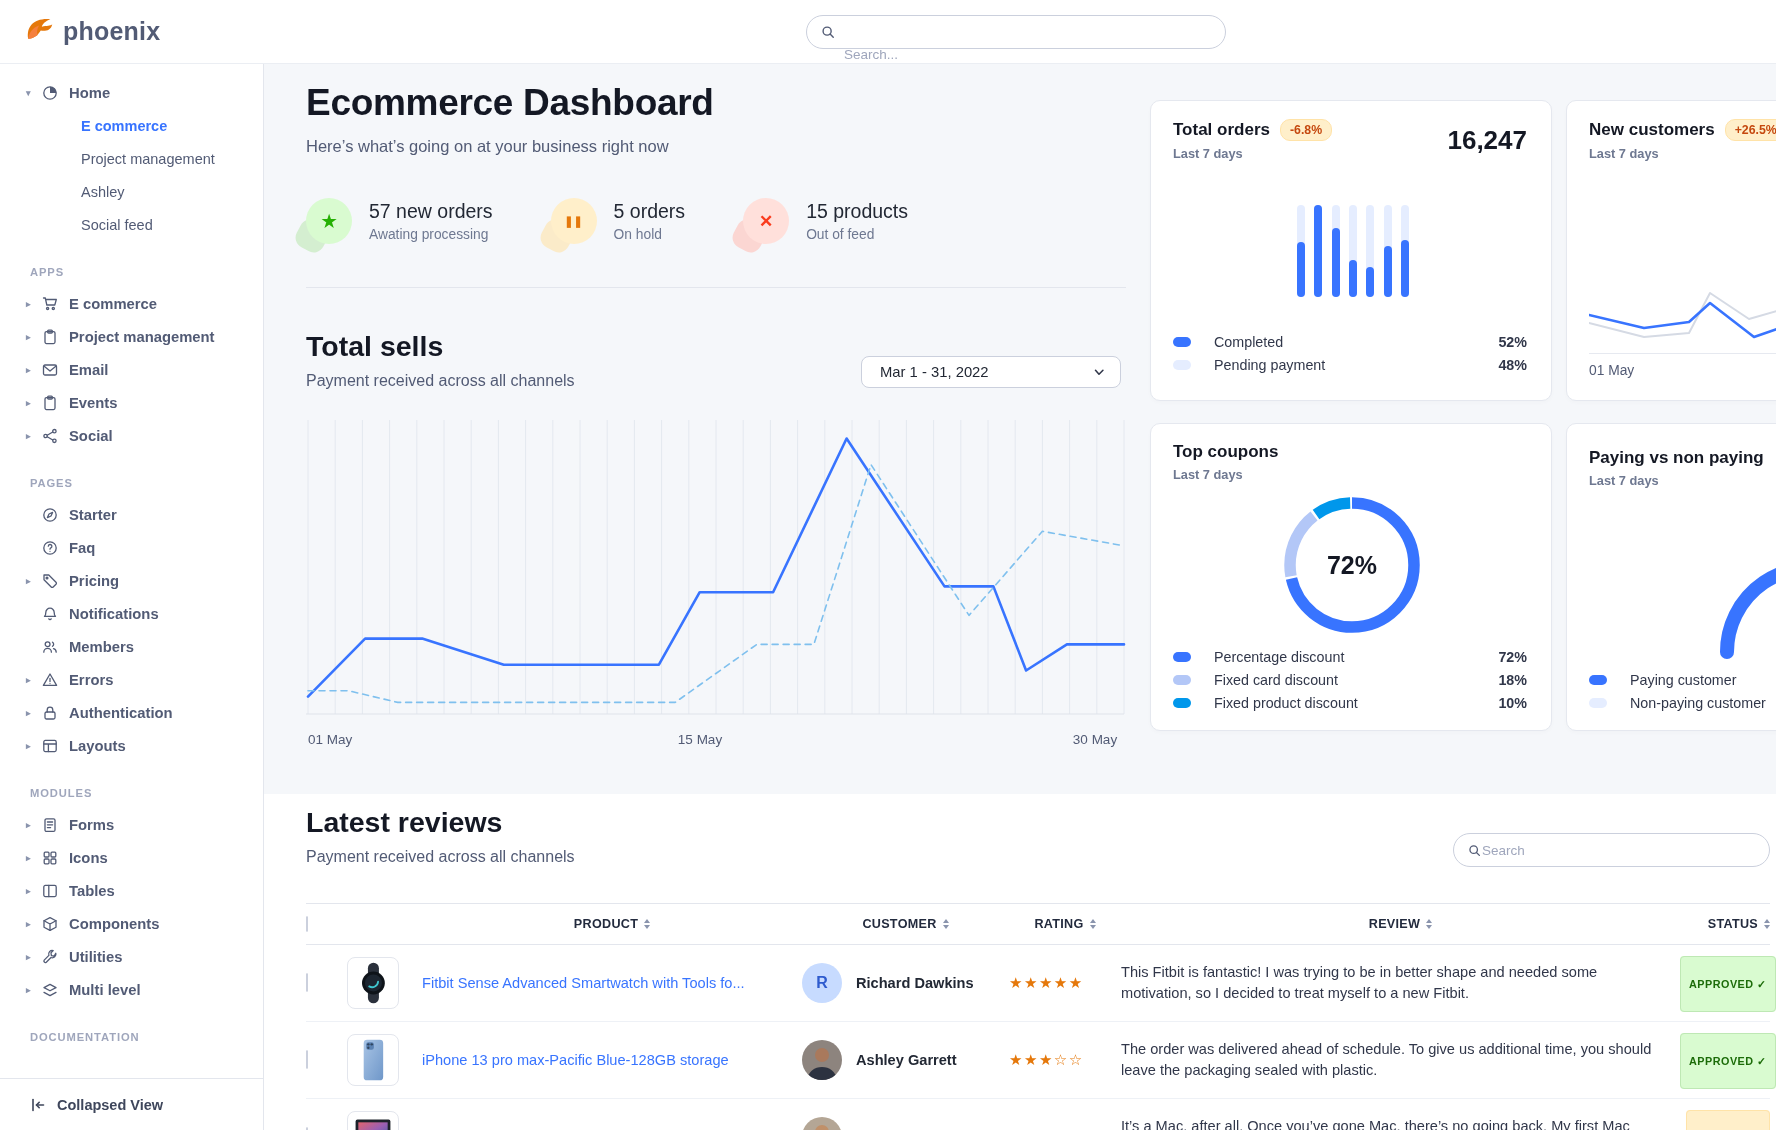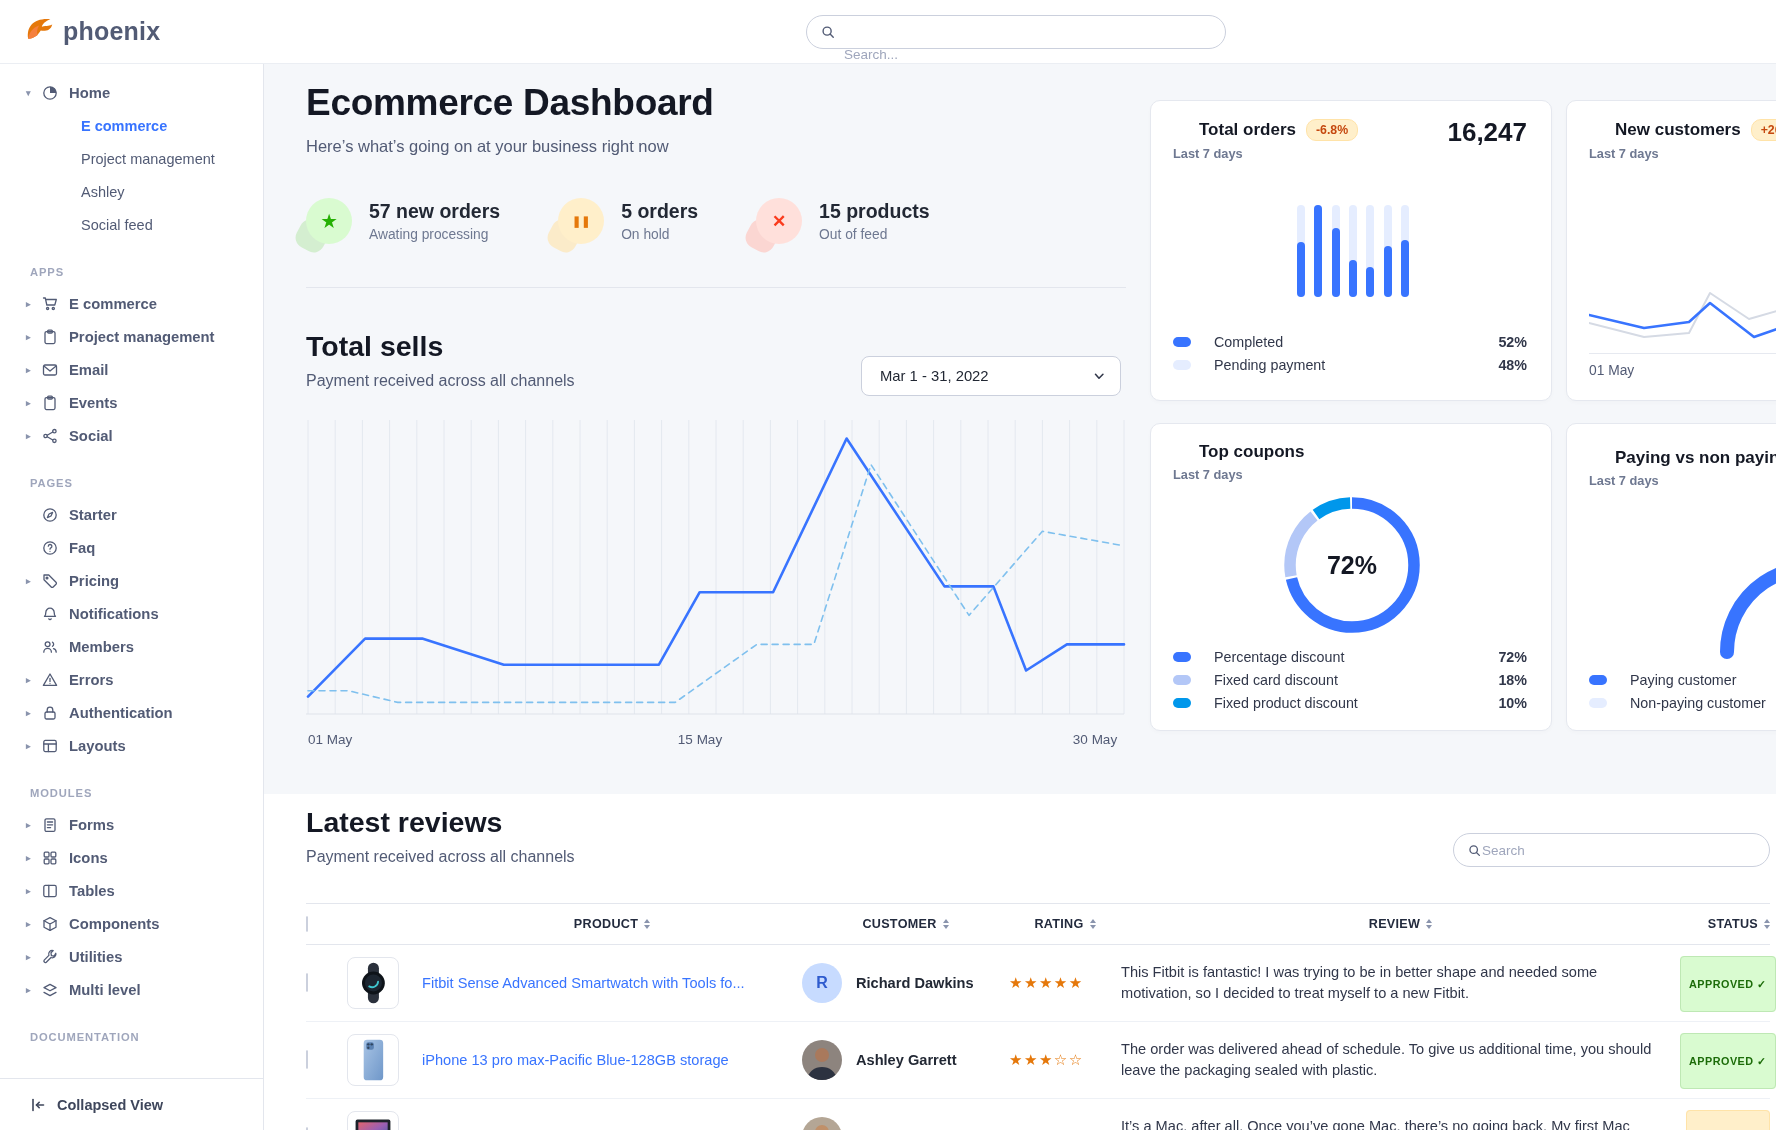--- a/index.html
+++ b/index.html
@@ -30,44 +30,44 @@
   .side-footer svg { width:16px; height:16px; stroke:#3e465b; }
 
   
   .page-title { position:absolute; left:306px; top:82px; font-size:37px; font-weight:800; color:#141824; letter-spacing:-.3px; }
   .page-sub { position:absolute; left:306px; top:137px; font-size:16.5px; color:#525b75; }
   .stats { position:absolute; left:306px; top:198px; display:flex; gap:58px; }
   .stat { display:flex; gap:17px; align-items:center; }
   .stat-ic { position:relative; width:46px; height:46px; }
   .stat-ic .blob { position:absolute; left:-9px; bottom:-7px; width:30px; height:30px; border-radius:11px; transform:rotate(28deg); }
   .stat-ic .circ { position:absolute; inset:0; border-radius:50%; display:flex; align-items:center; justify-content:center; font-size:17px; font-weight:700; }
-  .stat-val { font-size:19.5px; font-weight:700; color:#222834; }
+  .stat-val { font-size:19.5px; font-weight:400; color:#222834; }
   .stat-cap { font-size:13.8px; color:#6e7891; margin-top:4px; }
   .main-divider { position:absolute; left:306px; top:287px; width:820px; border-top:1px solid #e3e6ed; }
 
   
   .ts-title { position:absolute; left:306px; top:330px; font-size:28.5px; font-weight:800; color:#141824; }
   .ts-sub { position:absolute; left:306px; top:372px; font-size:16px; color:#525b75; }
-  .date-select { position:absolute; left:861px; top:356px; width:260px; height:40px; background:#fff; border:1px solid #cbd0dd; border-radius:8px; display:flex; align-items:center; padding:0 14px 0 18px; cursor:pointer; }
+  .date-select { position:absolute; left:861px; top:356px; width:260px; height:32px; background:#fff; border:1px solid #cbd0dd; border-radius:8px; display:flex; align-items:center; padding:0 14px 0 18px; cursor:pointer; }
   .date-select span { flex:1; font-size:14.8px; color:#222834; font-weight:500; }
   .date-select svg { width:14px; height:14px; stroke:#31374a; }
   .ts-chart { position:absolute; left:306px; top:412px; }
 
   
   .card { position:absolute; background:#fff; border:1px solid #e5e8ef; border-radius:10px; box-shadow:0 2px 4px rgba(20,24,36,.02); }
   .c-orders { left:1150px; top:100px; width:402px; height:301px; }
   .c-newcust { left:1566px; top:100px; width:445px; height:301px; }
   .c-coupons { left:1150px; top:423px; width:402px; height:308px; }
   .c-paying { left:1566px; top:423px; width:445px; height:308px; }
   .card-head { position:absolute; left:22px; top:18px; }
   .card-title-row { display:flex; align-items:center; gap:10px; }
-  .card-title { font-size:17px; font-weight:800; color:#141824;margin-left:26px; }
+  .card-title { font-size:17px; font-weight:800; color:#141824; }
   .card-period { font-size:12.8px; color:#6e7891; margin-top:5px; font-weight:600; }
   .badge-pill { font-size:12.3px; font-weight:700; padding:3px 9px; border-radius:10px; background:#ffefca; color:#c5480f; border:1px solid #ffe3a8; }
-  .card-value { position:absolute; right:24px; top:16px; font-size:26px; font-weight:800; color:#141824; }
+  .card-value { position:absolute; right:24px; top:24px; font-size:26px; font-weight:800; color:#141824; }
   .legend-box { position:absolute; left:22px; right:24px; }
   .legend-row { display:flex; align-items:center; height:23px; gap:23px; }
   .legend-sw { width:18px; height:10px; border-radius:5px; flex:0 0 18px; }
   .legend-lb { font-size:14.3px; color:#31374a; flex:1; }
   .legend-val { font-size:14.3px; color:#31374a; font-weight:600; }
   .bars-wrap { position:absolute; left:146px; top:104px; width:112px; height:92px; display:flex; justify-content:space-between; align-items:flex-end; }
   .bar-track { position:relative; width:8px; height:92px; background:#e5edff; border-radius:4px; }
   .bar-fill { position:absolute; bottom:0; left:0; width:8px; background:#3874ff; border-radius:4px; }
   .donut-wrap { position:absolute; left:121px; top:61px; width:160px; height:160px; }
   .donut-center { position:absolute; inset:0; display:flex; align-items:center; justify-content:center; font-size:25px; font-weight:600; color:#141824; }

